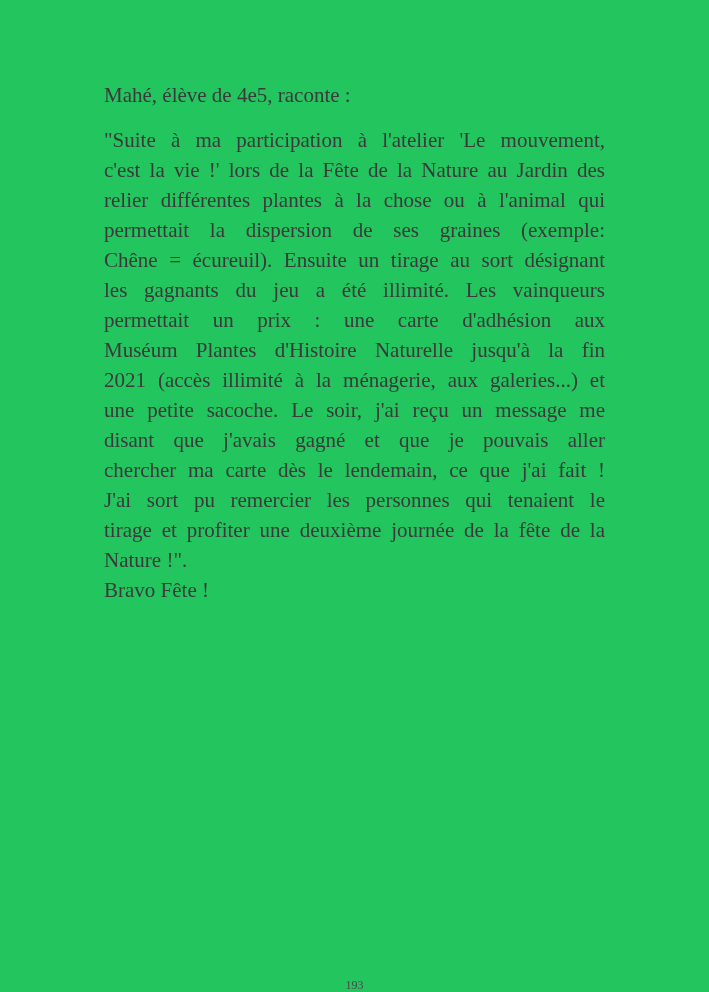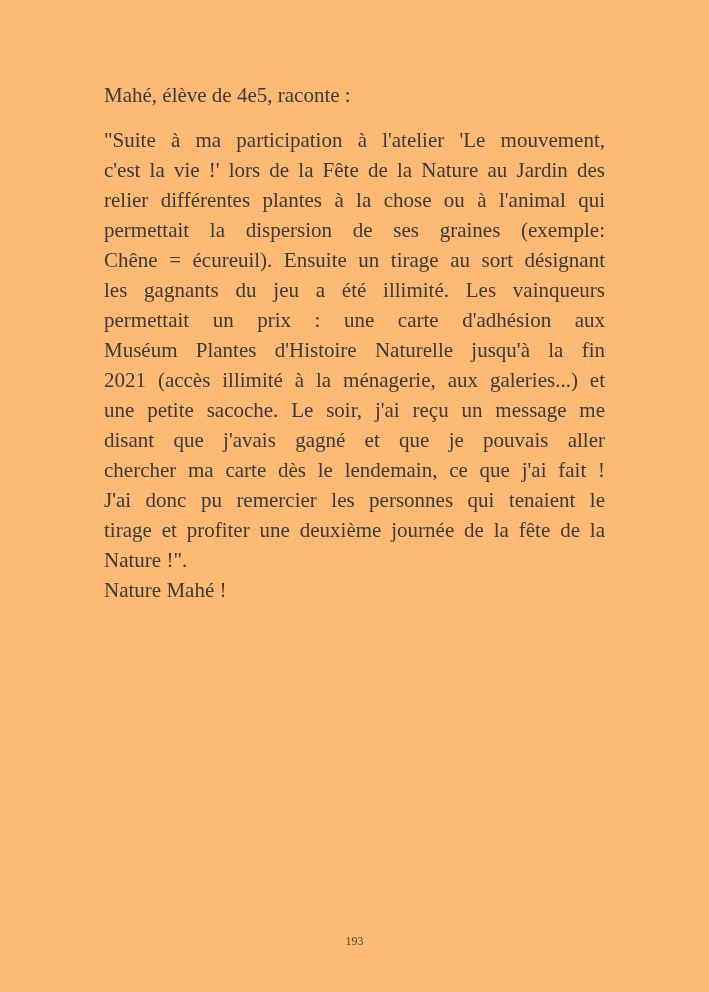--- a/index.html
+++ b/index.html
@@ -4,21 +4,21 @@
 <style>
   html, body {
     margin: 0;
     padding: 0;
     background: #ffffff;
   }
   .page {
     position: relative;
     width: 709px;
     height: 992px;
-    background: #fdba74;
+    background: #22c55e;
     overflow: hidden;
     font-family: "Liberation Serif", "DejaVu Serif", serif;
     color: #3a3a3a;
   }
   .text-block {
     position: absolute;
     left: 104px;
     top: 80px;
     width: 501px;
     font-size: 21px;
@@ -38,21 +38,21 @@
     text-align: justify;
     text-align-last: justify;
   }
   .ll {
     text-align: left;
     text-align-last: left;
     white-space: nowrap;
   }
   .page-number {
     position: absolute;
-    top: 934px;
+    top: 978px;
     left: 0;
     width: 709px;
     text-align: center;
     font-size: 12px;
     line-height: 14px;
     color: #4a4a4a;
   }
 </style>
 </head>
 <body>
@@ -66,20 +66,20 @@
       <div class="line jl">relier différentes plantes à la chose ou à l'animal qui</div>
       <div class="line jl">permettait la dispersion de ses graines (exemple:</div>
       <div class="line jl">Chêne = écureuil). Ensuite un tirage au sort désignant</div>
       <div class="line jl">les gagnants du jeu a été illimité. Les vainqueurs</div>
       <div class="line jl">permettait un prix : une carte d'adhésion aux</div>
       <div class="line jl">Muséum Plantes d'Histoire Naturelle jusqu'à la fin</div>
       <div class="line jl">2021 (accès illimité à la ménagerie, aux galeries...) et</div>
       <div class="line jl">une petite sacoche. Le soir, j'ai reçu un message me</div>
       <div class="line jl">disant que j'avais gagné et que je pouvais aller</div>
       <div class="line jl">chercher ma carte dès le lendemain, ce que j'ai fait !</div>
-      <div class="line jl">J'ai donc pu remercier les personnes qui tenaient le</div>
+      <div class="line jl">J'ai sort pu remercier les personnes qui tenaient le</div>
       <div class="line jl">tirage et profiter une deuxième journée de la fête de la</div>
       <div class="line ll">Nature !".</div>
-      <div class="line ll">Nature Mahé !</div>
+      <div class="line ll">Bravo Fête !</div>
     </div>
   </div>
   <div class="page-number">193</div>
 </div>
 
 </body></html>

